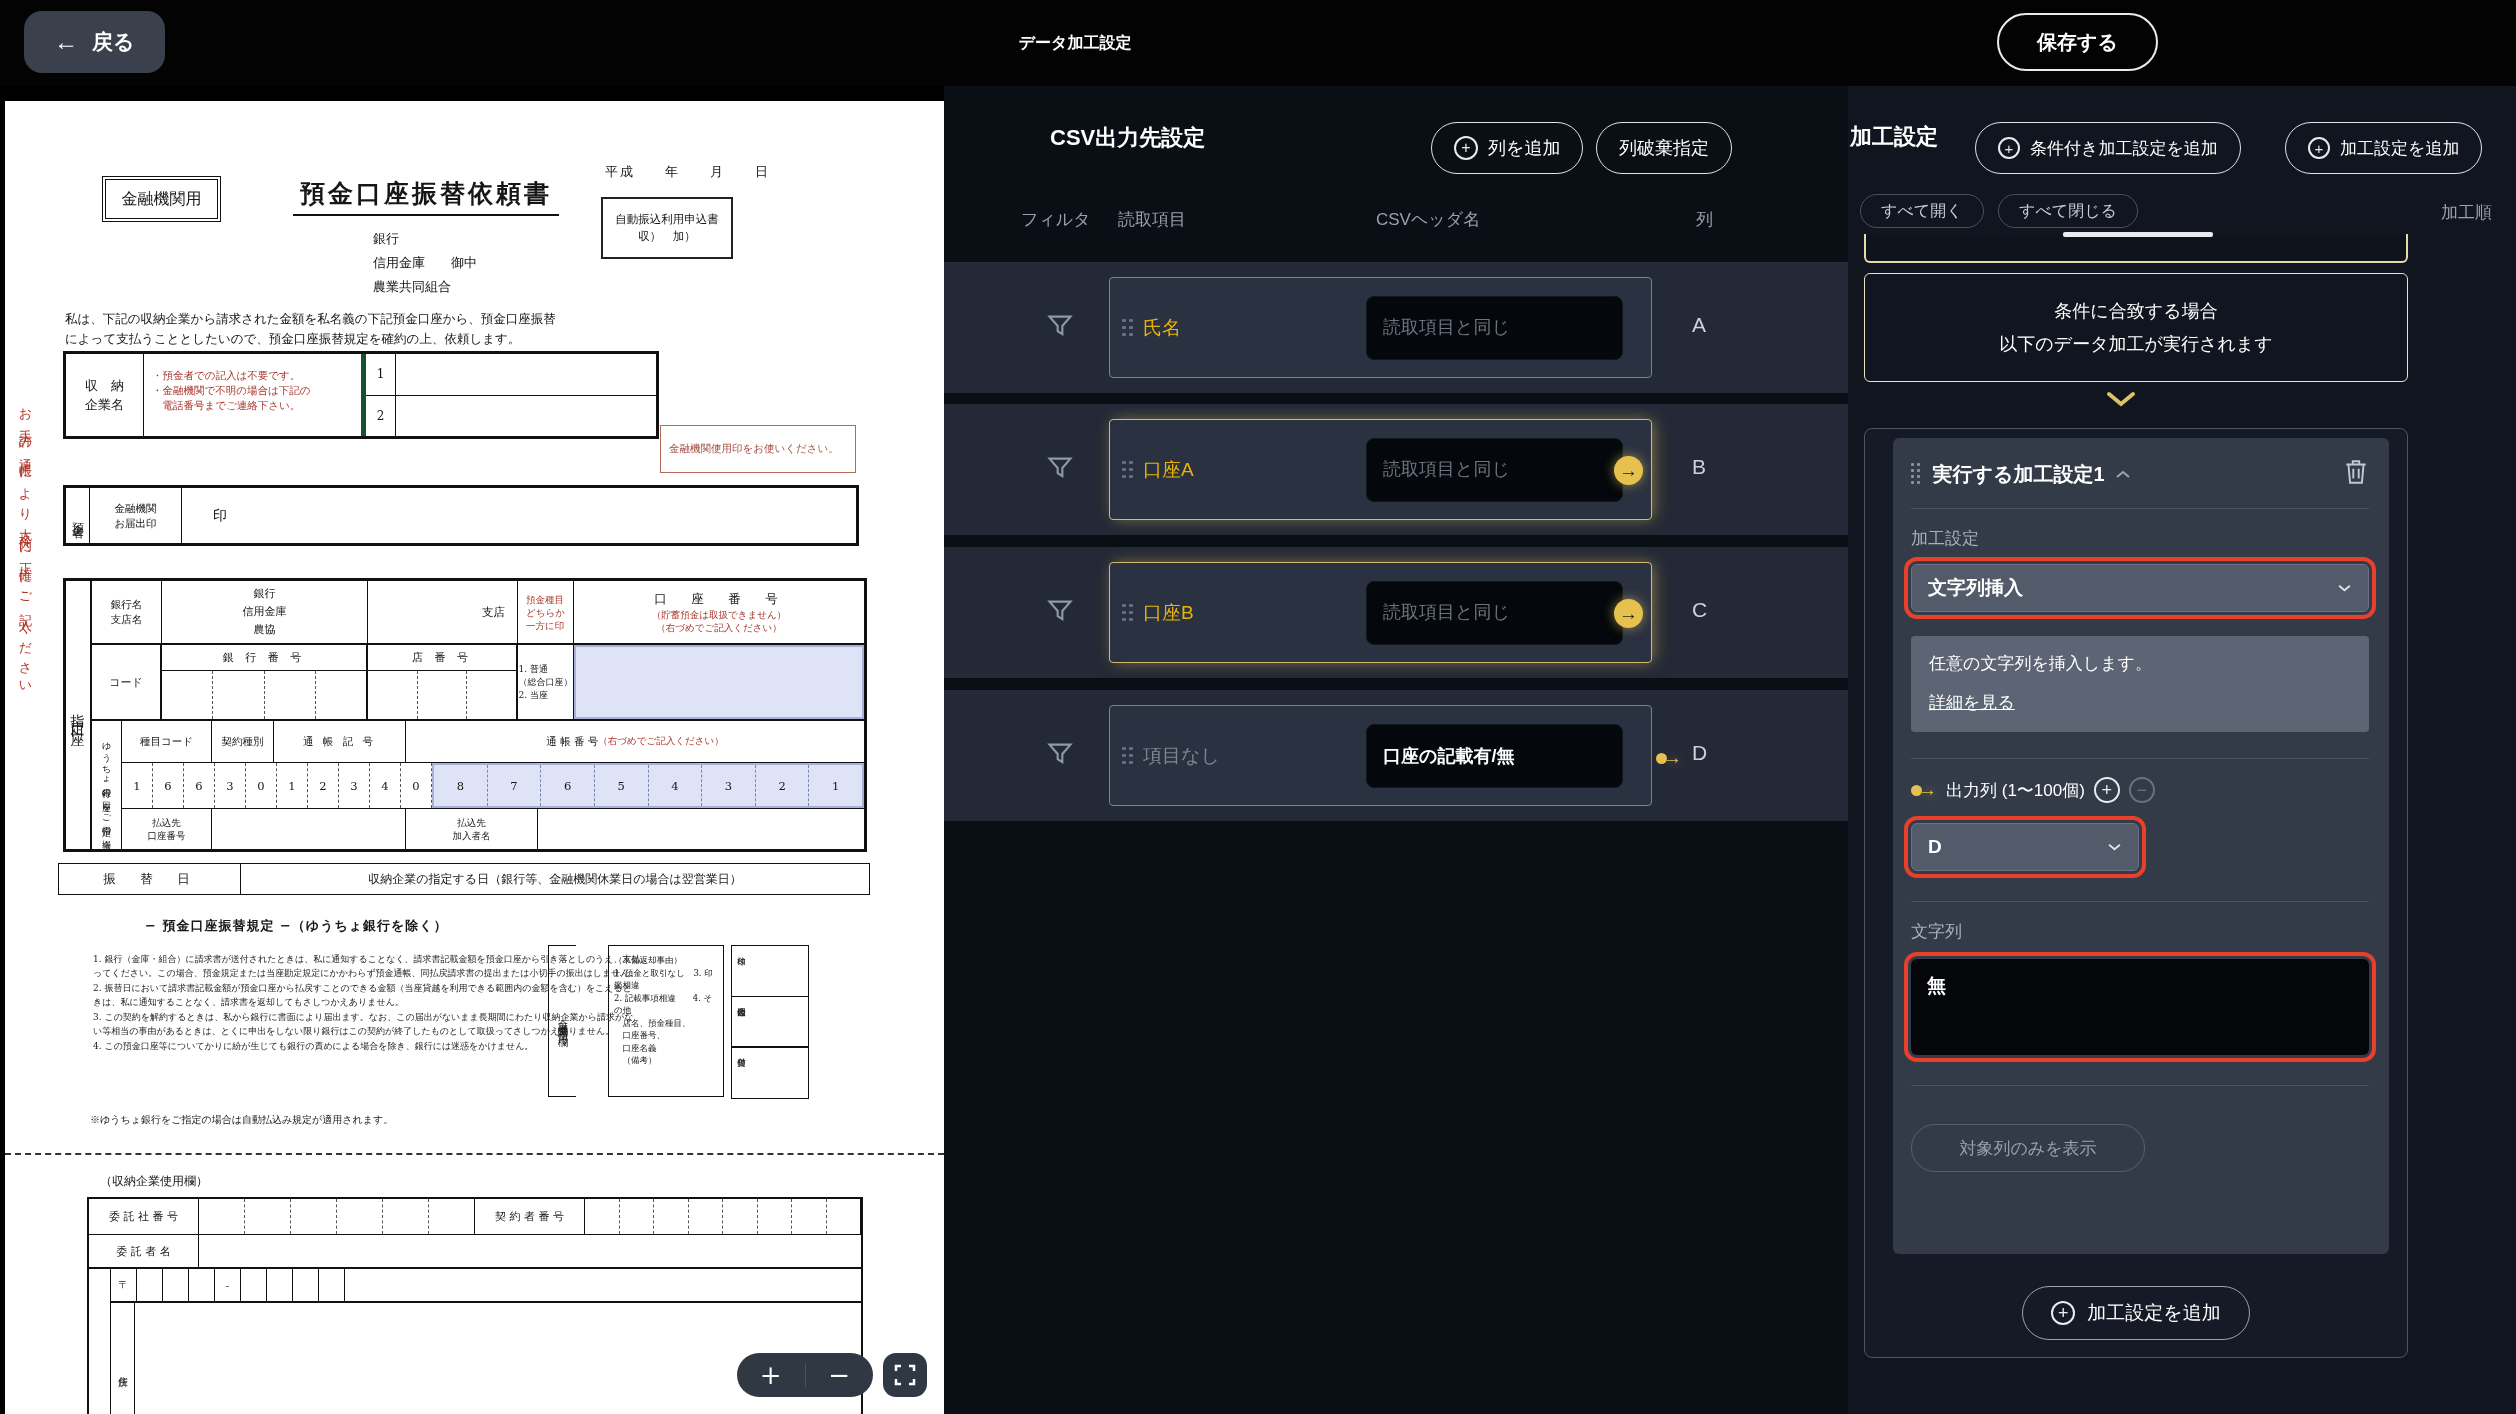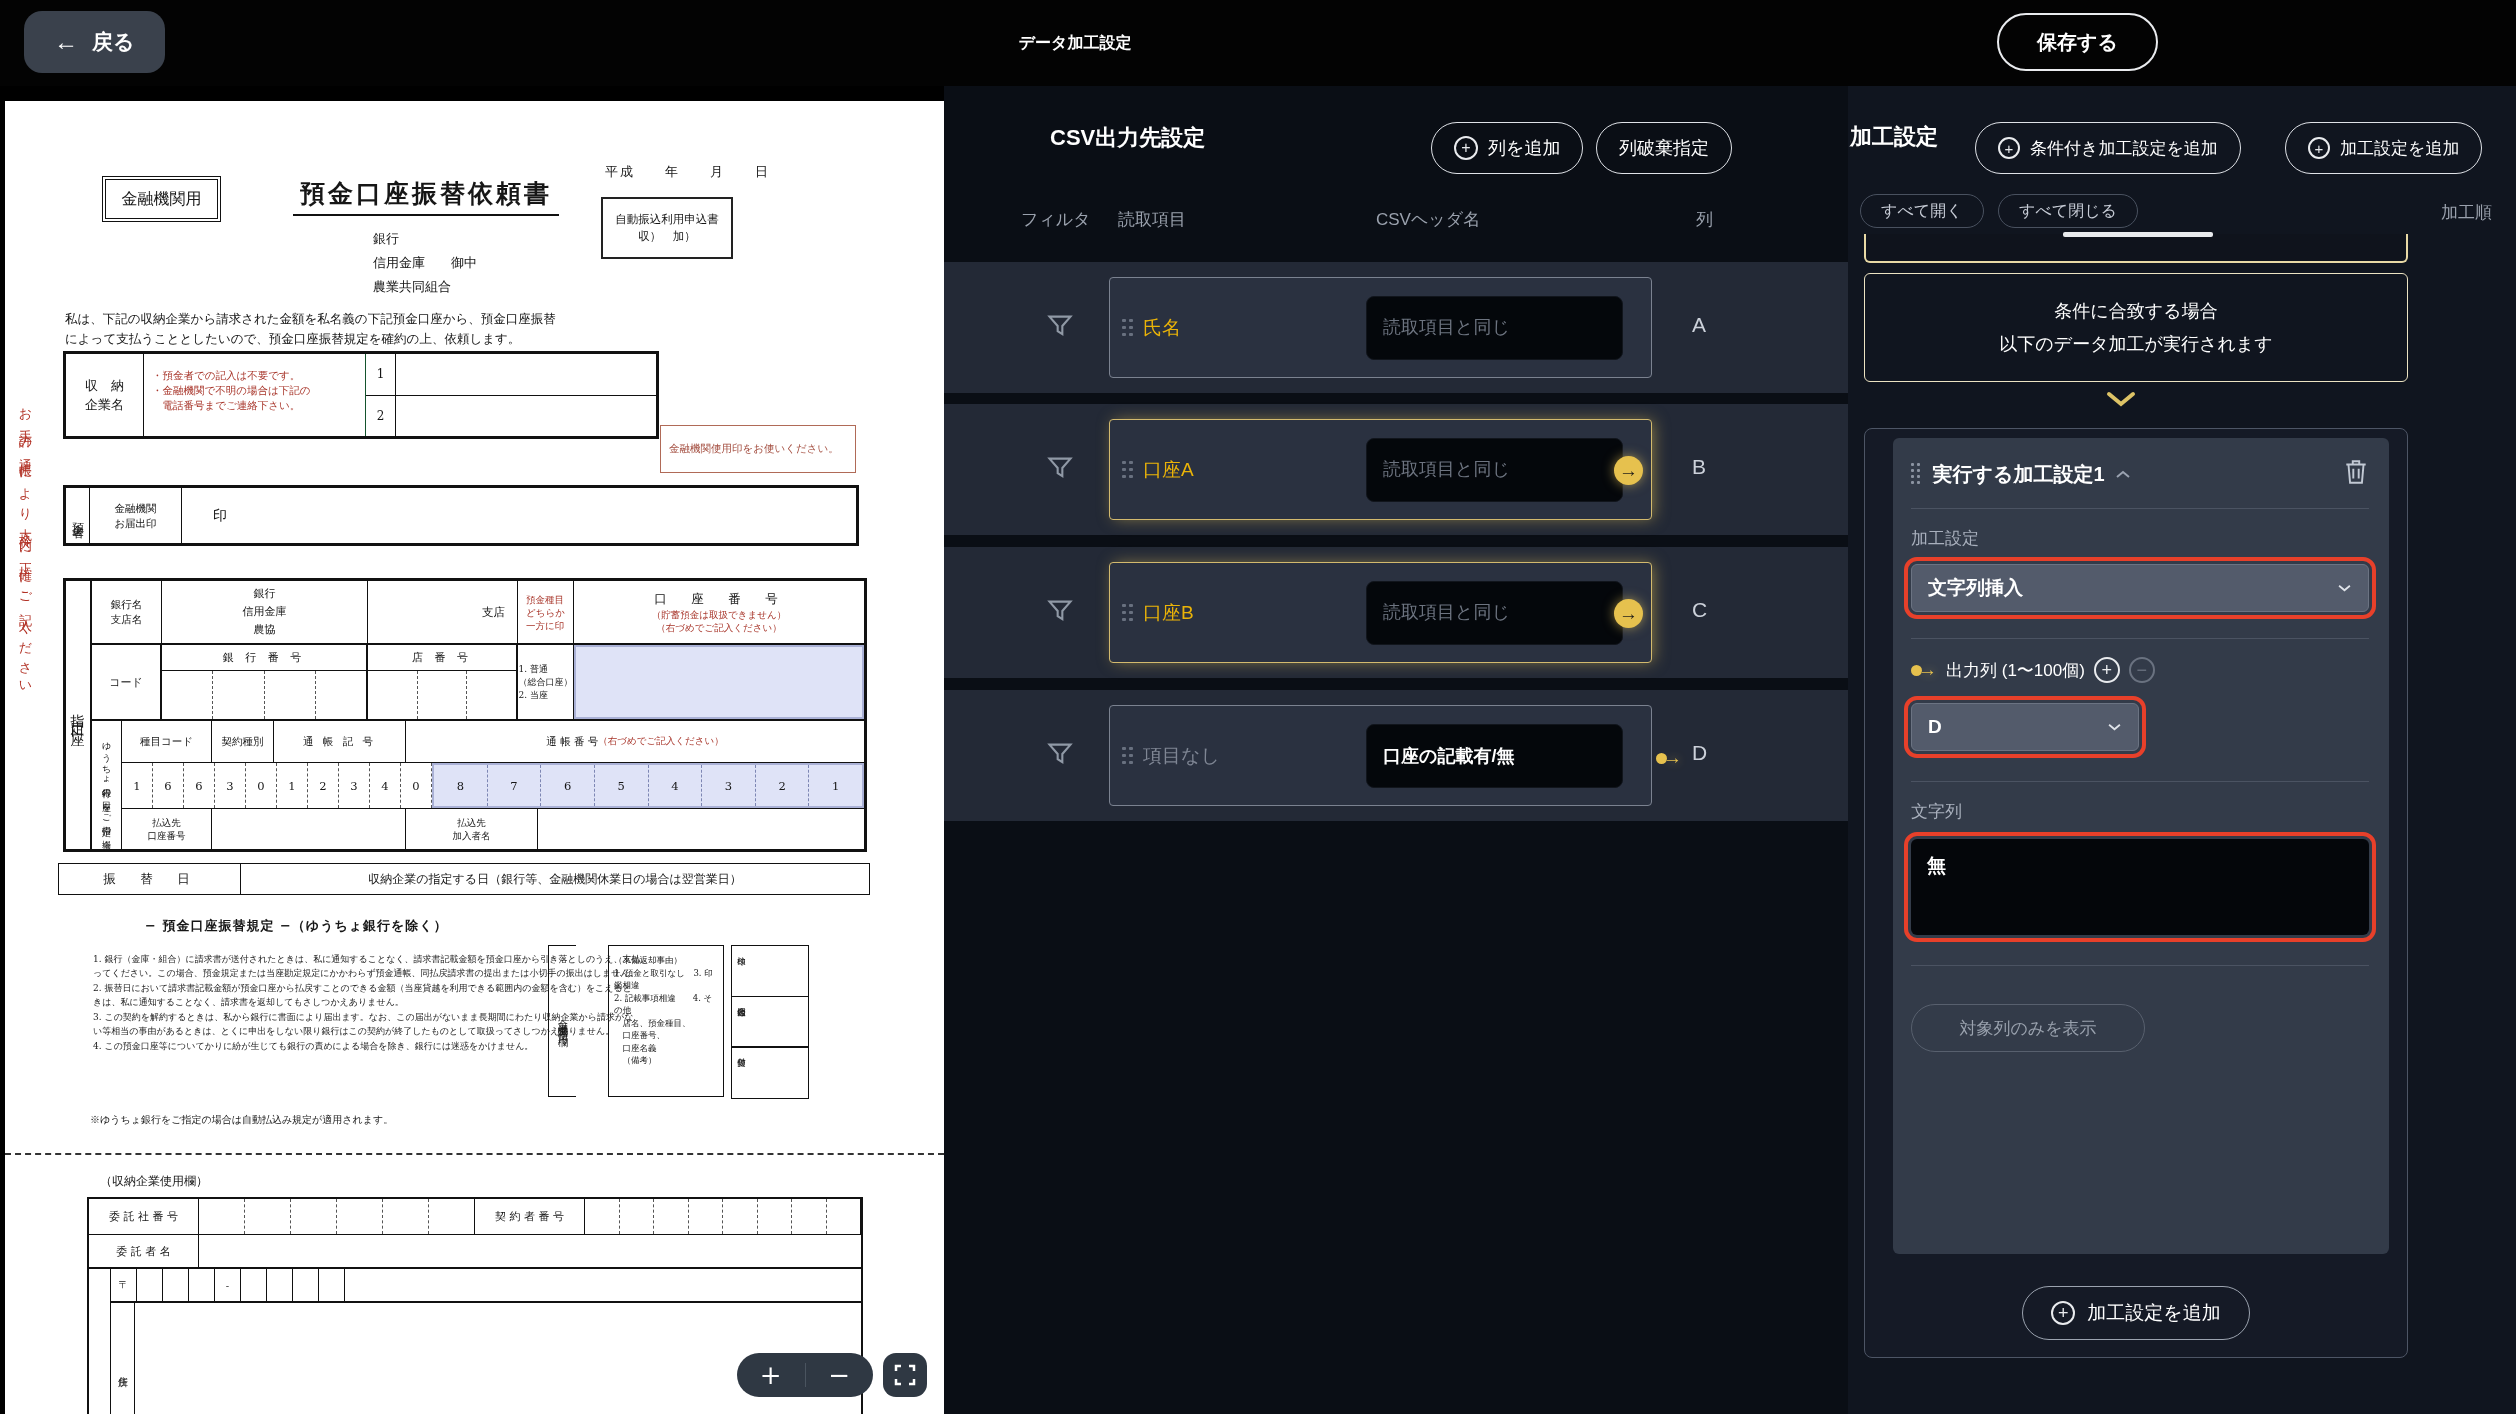--- a/index.html
+++ b/index.html
@@ -32,21 +32,21 @@
   .doc-title { left:288px; top:76px; width:266px; text-align:center; font-size:25px; font-weight:bold;
                letter-spacing:3px; border-bottom:2px solid #111; padding-bottom:4px; }
   .bank-lines { left:368px; top:126px; font-size:13px; line-height:24px; white-space:pre-line; }
   .apply-box { left:596px; top:96px; width:132px; height:62px; border:2px solid #222; display:flex;
                flex-direction:column; align-items:center; justify-content:center; font-size:11.5px; line-height:17px; }
   .intro { left:60px; top:208px; font-size:12.5px; line-height:20px; }
 
   .tableA { left:58px; top:250px; width:596px; height:88px; border:3px solid #111; display:flex; }
   .tableA .lab { width:78px; border-right:1px solid #111; display:flex; align-items:center; justify-content:center;
                  font-size:13px; text-align:center; white-space:pre-line; line-height:19px; }
-  .tableA .notes { width:222px; border-right:1px solid #14532d; padding:14px 6px 8px 8px; color:#a8352a;
+  .tableA .notes { width:222px; border-right:5px solid #14532d; padding:14px 6px 8px 8px; color:#a8352a;
                    font-size:10.5px; line-height:15px; white-space:pre-line; }
   .tableA .nums { flex:1; display:flex; flex-direction:column; }
   .tableA .numrow { flex:1; display:flex; }
   .tableA .numrow:first-child { border-bottom:1px solid #111; }
   .tableA .n { width:30px; border-right:1px solid #111; display:flex; align-items:center; justify-content:center; font-size:12px; }
 
   .stamp-note-box { left:655px; top:324px; width:196px; height:48px; border:1.5px solid #b06a57; color:#a34d3f;
                     font-size:10.5px; display:flex; align-items:center; padding:0 8px; }
   .margin-note { left:11px; top:298px; height:570px; writing-mode:vertical-rl; color:#b23226; font-size:13px;
                  letter-spacing:5px; }
@@ -658,20 +658,24 @@
         </div>
         <hr class="divider">
         <div class="fld-label">加工設定</div>
         <div class="sel-box red-ring">
           <span>文字列挿入</span>
           <span class="spacer"></span>
           <svg width="15" height="9" viewBox="0 0 16 10" fill="none" stroke="#dfe3e9" stroke-width="2">
               <path d="M2 2l6 5 6-5"></path>
             </svg>
         </div>
+        <div class="desc-box">
+          <div>任意の文字列を挿入します。</div>
+          <span class="desc-link">詳細を見る</span>
+        </div>
         <hr class="divider" style="margin-top:26px">
         <div class="out-row">
           <span class="d-arrow" style="position:static">
               <span class="dot"></span>
               <span class="ar">→</span>
             </span>
           <span>出力列 (1〜100個)</span>
           <span class="circle-ic">+</span>
           <span class="circle-ic dim">−</span>
         </div>

